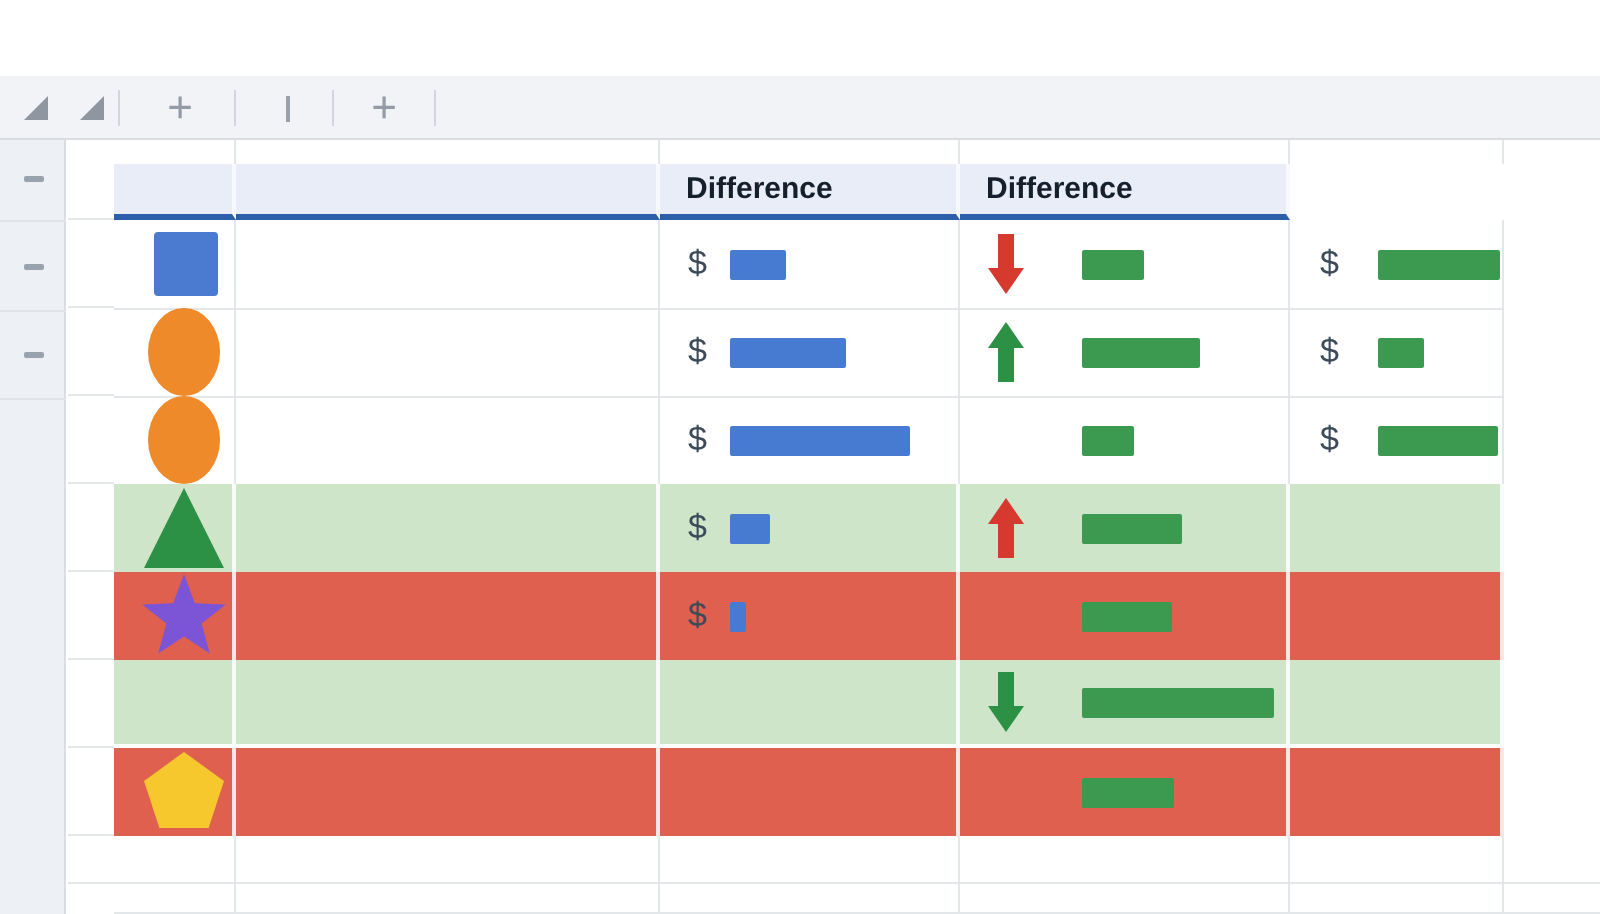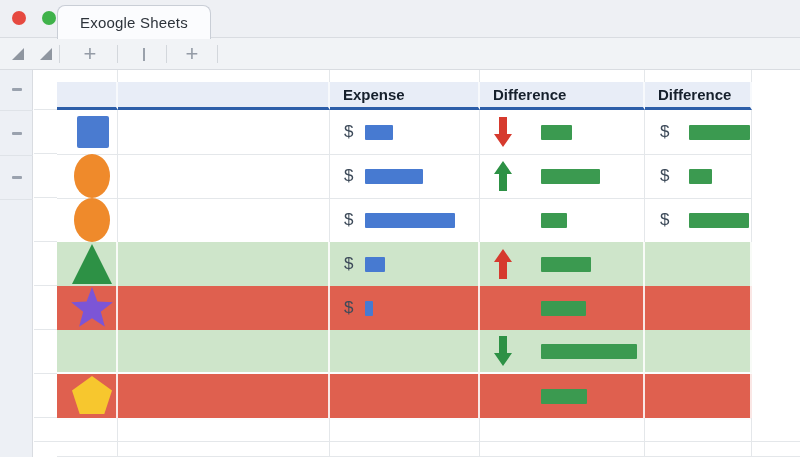--- a/index.html
+++ b/index.html
@@ -75,27 +75,20 @@
   .empty-row-1 { height:24px; }
   .empty-row-2 { height:15px; }
   .empty-row .cell { border-right:1px solid #e4e7ea; border-bottom:1px solid #e4e7ea; }
   .empty-row .cell.ghost { border-right:none; }
 </style>
 </head>
 <body>
 
 <div id="app">
 
-  <div class="titlebar">
-    <span class="dot red"></span>
-    <span class="dot green"></span>
-    <div class="tab">
-      <span>Exoogle Sheets</span>
-    </div>
-  </div>
 
   <div class="toolbar">
     <div class="tbtn" style="left:8px;  width:20px;">
       <svg width="16" height="16" viewBox="0 0 16 16">
           <polygon points="14,2 14,14 2,14" fill="#8f96a0"></polygon>
         </svg>
     </div>
     <div class="tbtn" style="left:36px; width:20px;">
       <svg width="16" height="16" viewBox="0 0 16 16">
           <polygon points="14,2 14,14 2,14" fill="#8f96a0"></polygon>
@@ -140,21 +133,20 @@
         <div class="cell"></div>
           <div class="cell"></div>
           <div class="cell"></div>
         <div class="cell"></div>
           <div class="cell"></div>
           <div class="cell ghost"></div>
       </div>
       <div class="row header-row">
           <div class="cell"></div>
           <div class="cell"></div>
-          <div class="cell">Expense</div>
           <div class="cell">Difference</div>
           <div class="cell">Difference</div>
           <div class="cell ghost"></div>
         </div>
       <div>
           <div class="row data-row">
             <div class="cell shape-cell">
               <span style="display: flex;">
                 <svg width="44" height="44" viewBox="0 0 44 44" fill="#4a7bd0">
                   <rect x="7" y="6" width="32" height="32" rx="2"></rect>

